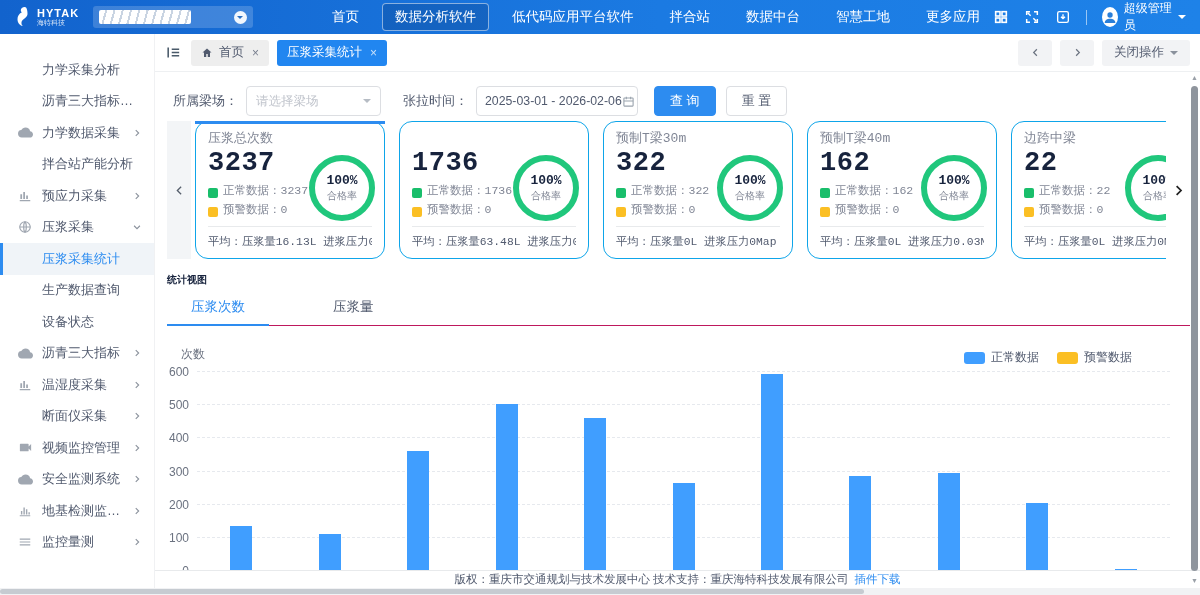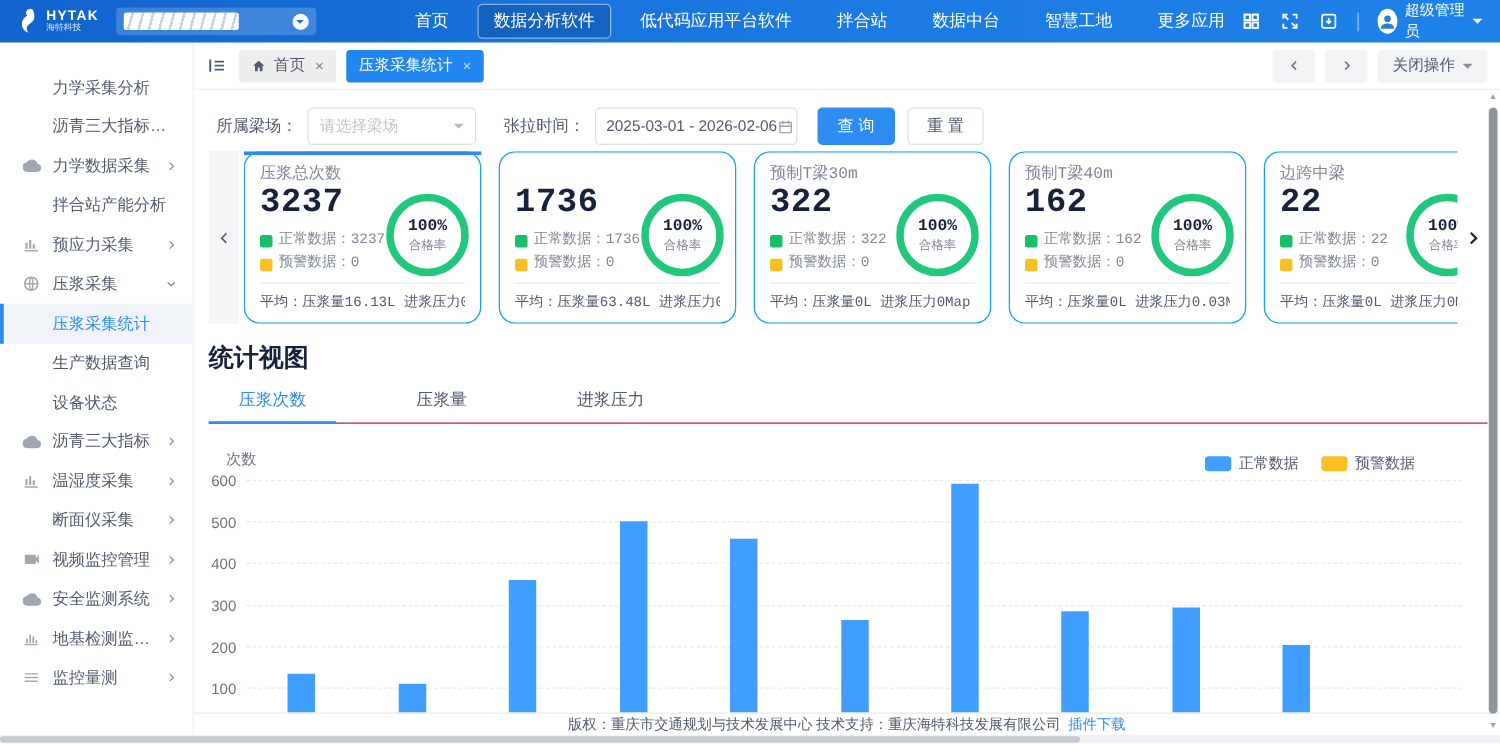--- a/index.html
+++ b/index.html
@@ -101,21 +101,21 @@
   .stat { font-size:11.5px; color:#808695; display:flex; align-items:flex-end; gap:5px; margin-top:4px; white-space:nowrap; }
   .sq { width:10px; height:10px; border-radius:2px; flex:none; }
   .ring { position:absolute; right:9px; top:33px; width:66px; height:66px; border:6px solid #20c77c; border-radius:50%; display:flex; flex-direction:column; align-items:center; justify-content:center; background:#fff; }
   .ring-val { font-size:13px; font-weight:bold; color:#17233d; }
   .ring-label { font-size:10px; color:#808695; margin-top:1px; }
   .card-divider { border-top:1px solid #e8eaec; margin-top:9px; }
   .card-avg { font-size:11.3px; color:#515a6e; margin-top:7px; white-space:nowrap; overflow:hidden; }
 
   
   .stats-section { margin-top:14px; }
-  .stats-title { font-size:20px; font-weight:bold; color:#17233d; }
+  .stats-title { font-size:10px; font-weight:bold; color:#17233d; }
   .stats-tabs { display:flex; margin-top:2px; border-bottom:1px solid #be185d; }
   .stats-tab { padding:9px 24px; font-size:13.5px; color:#515a6e; cursor:pointer; position:relative; margin-right:40px; }
   .stats-tab.active { color:#2d8cf0; }
   .stats-tab.active::after { content:''; position:absolute; left:0; right:0; bottom:-1px; height:2px; background:#2d8cf0; }
 
   
   .chart { position:relative; height:250px; margin-top:0; }
   .chart-ylabel { position:absolute; left:14px; top:20px; font-size:12px; color:#6b7280; }
   .chart-legend { position:absolute; right:58px; top:23px; display:flex; gap:18px; align-items:center; font-size:12px; color:#515a6e; }
   .legend-item { display:flex; align-items:center; gap:6px; }
@@ -541,21 +541,20 @@
               <path fill="none" stroke="currentColor" stroke-width="2.8" d="M9 5l7 7-7 7"></path>
             </svg>
         </div>
       </div>
 
       <div class="stats-section">
         <div class="stats-title">统计视图</div>
         <div class="stats-tabs" id="stats-tabs">
             <div class="stats-tab active">压浆次数</div>
             <div class="stats-tab">压浆量</div>
-            <div class="stats-tab">进浆压力</div>
           </div>
       </div>
 
       <div class="chart">
         <div class="chart-ylabel">次数</div>
         <div class="chart-legend" id="legend">
             <span class="legend-item">
               <span class="legend-swatch" style="background: rgb(64, 158, 255);"></span>
               <span>正常数据</span>
             </span>

